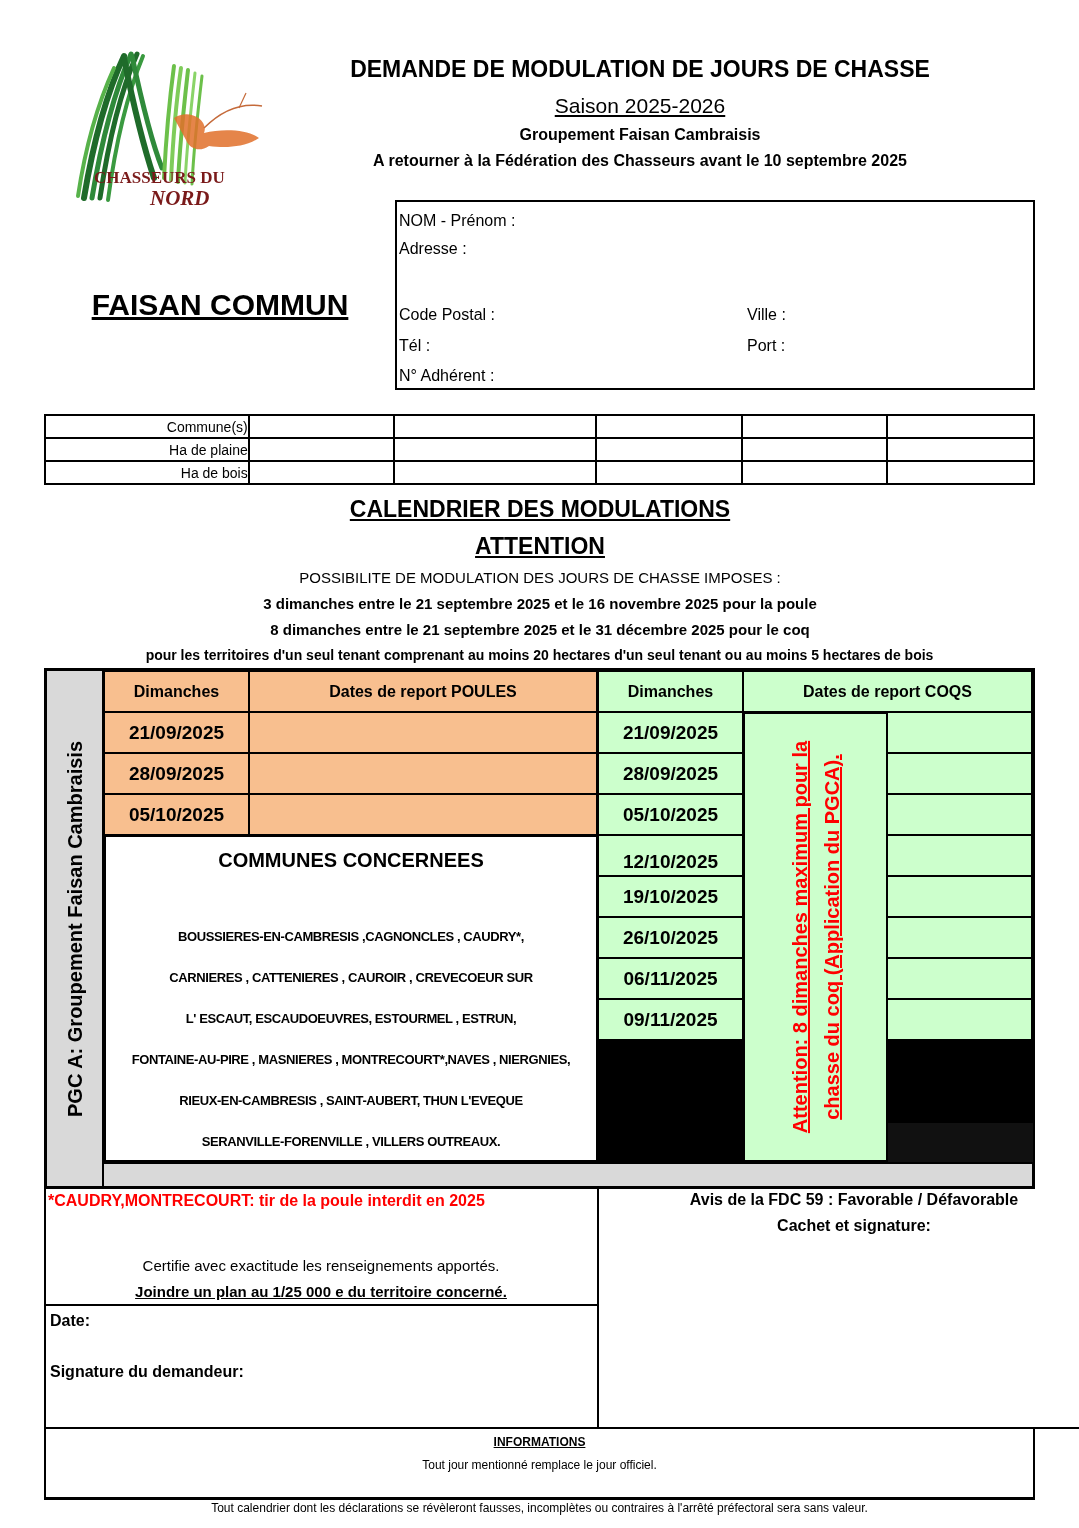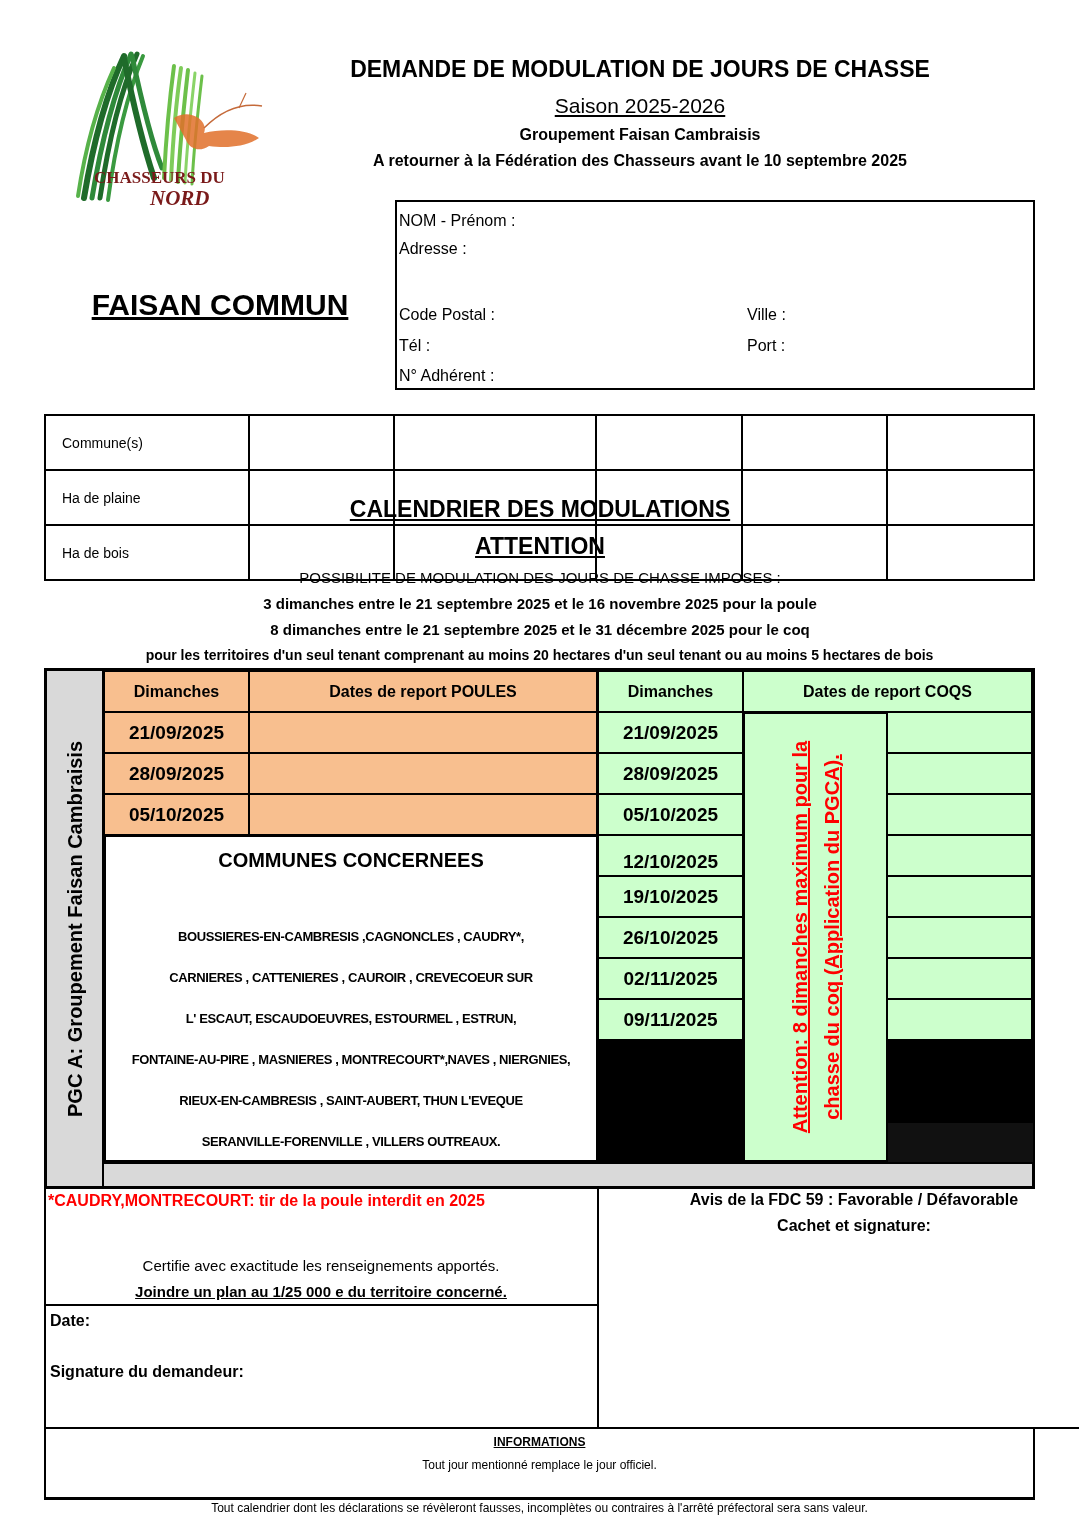--- a/index.html
+++ b/index.html
@@ -17,21 +17,21 @@
 
   .species { left: 70px; top: 288px; width: 300px; font-size: 30px; font-weight: bold; text-align: center; }
   .species span { text-decoration: underline; }
 
   
   .idbox { left: 395px; top: 200px; width: 640px; height: 190px; border: 2px solid #000; }
   .idlabel { font-size: 16px; position: absolute; text-align: right; }
 
   
   table.ctab { position: absolute; left: 44px; top: 414px; width: 991px; border-collapse: collapse; }
-  table.ctab td { border: 2px solid #000; height: 21px; font-size: 14px; text-align: left; padding: 16px; }
+  table.ctab td { border: 2px solid #000; height: 21px; font-size: 14px; text-align: right; padding: 0; }
 
   .cal-title { left: 90px; top: 496px; width: 900px; font-size: 23px; font-weight: bold; text-align: center; }
   .cal-title span, .attention span { text-decoration: underline; }
   .attention { left: 90px; top: 533px; width: 900px; font-size: 23px; font-weight: bold; text-align: center; }
   .possib { left: 90px; top: 569px; width: 900px; font-size: 15px; text-align: center; }
   .rule1, .rule2 { left: 90px; width: 900px; font-size: 15px; font-weight: bold; text-align: center; }
   .rule1 { top: 595px; }
   .rule2 { top: 621px; }
   .territ { left: 44px; top: 647px; width: 991px; font-size: 14px; font-weight: bold; text-align: center; }
 
@@ -192,21 +192,21 @@
 
 <div class="cell green hdr" style="left:597px; top:670px; width:147px; height:43px;">Dimanches</div>
 <div class="cell green hdr" style="left:742px; top:670px; width:291px; height:43px;">Dates de report COQS</div>
 
 <div class="cell green date" style="left:597px; top:711px; width:147px; height:43px;">21/09/2025</div>
 <div class="cell green date" style="left:597px; top:752px; width:147px; height:43px;">28/09/2025</div>
 <div class="cell green date" style="left:597px; top:793px; width:147px; height:43px;">05/10/2025</div>
 <div class="cell green date" style="left:597px; top:834px; width:147px; height:56px;">12/10/2025</div>
 <div class="cell green date" style="left:597px; top:875px; width:147px; height:43px;">19/10/2025</div>
 <div class="cell green date" style="left:597px; top:916px; width:147px; height:43px;">26/10/2025</div>
-<div class="cell green date" style="left:597px; top:957px; width:147px; height:43px;">02/11/2025</div>
+<div class="cell green date" style="left:597px; top:957px; width:147px; height:43px;">06/11/2025</div>
 <div class="cell green date" style="left:597px; top:998px; width:147px; height:43px;">09/11/2025</div>
 <div class="abs black" style="left:597px; top:1039px; width:147px; height:123px;"></div>
 
 <div class="cell green" style="left:886px; top:711px; width:147px; height:43px;"></div>
 <div class="cell green" style="left:886px; top:752px; width:147px; height:43px;"></div>
 <div class="cell green" style="left:886px; top:793px; width:147px; height:43px;"></div>
 <div class="cell green" style="left:886px; top:834px; width:147px; height:43px;"></div>
 <div class="cell green" style="left:886px; top:875px; width:147px; height:43px;"></div>
 <div class="cell green" style="left:886px; top:916px; width:147px; height:43px;"></div>
 <div class="cell green" style="left:886px; top:957px; width:147px; height:43px;"></div>

